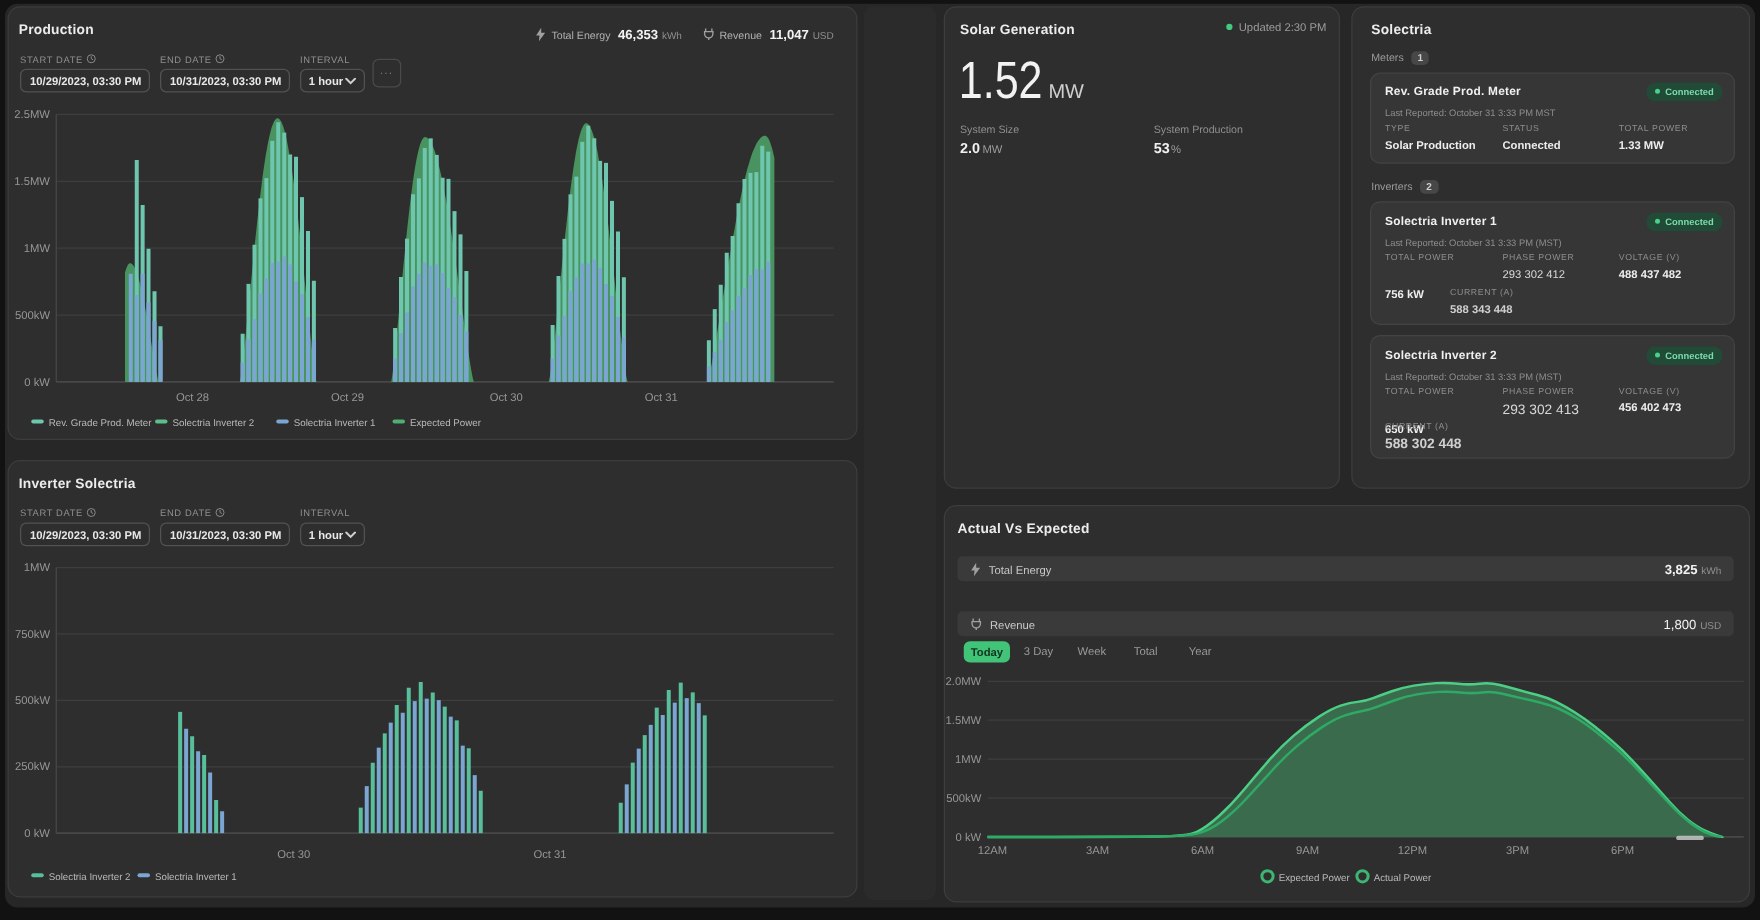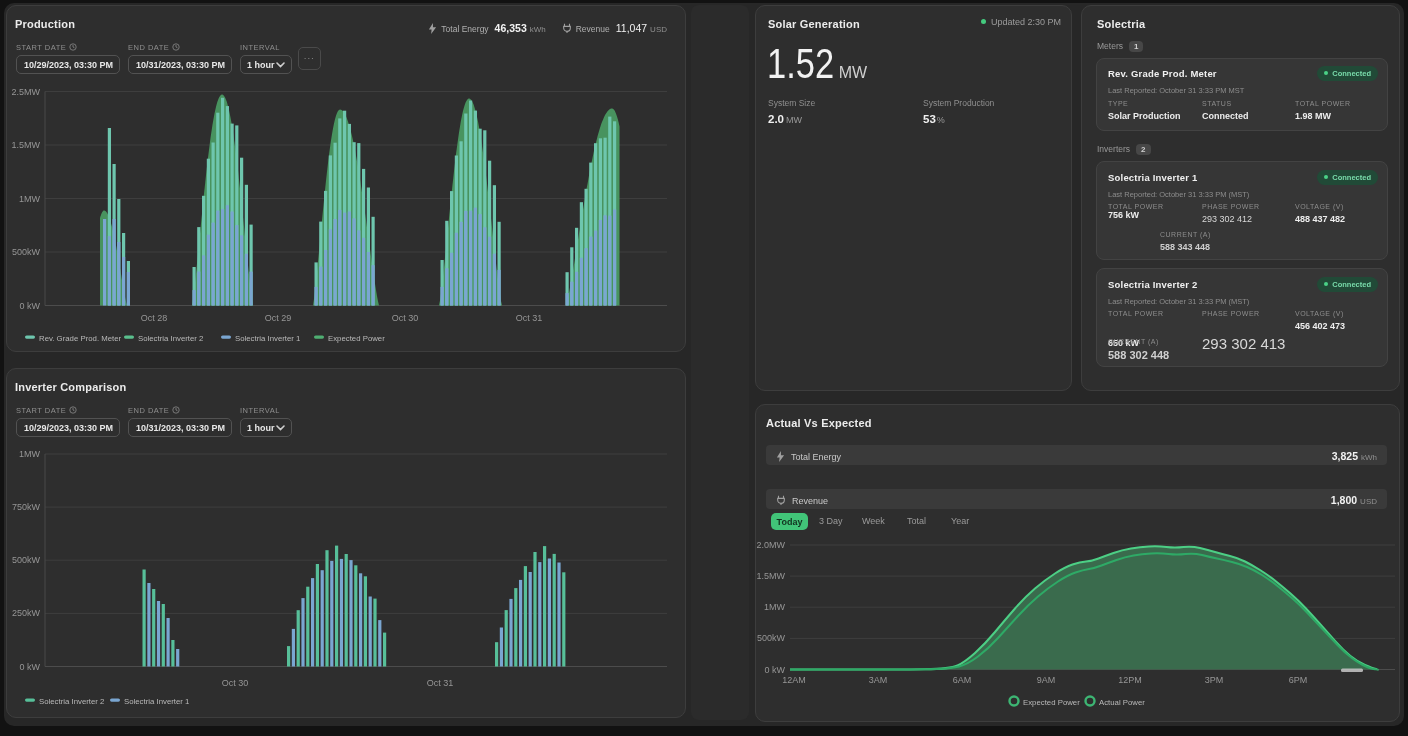--- a/index.html
+++ b/index.html
@@ -9,21 +9,21 @@
 <div class="page"></div>
 <div style="position:absolute;left:691px;top:5px;width:58px;height:715px;background:#2b2b2b;border-radius:8px"></div>
 
 <div class="panel" style="left:6px;top:5px;width:680px;height:347px"></div>
 <div style="position:absolute;left:15px;top:18px" class="title">Production</div>
 <div style="position:absolute;right:741px;top:18px;white-space:nowrap"><span style="color:#9a9a9a;font-size:10px"><svg width="9" height="11" viewBox="0 0 10 12" style="vertical-align:-2px">
         <path d="M5.5 0L1 7h3L3.5 12 9 4.5H5.5z" fill="#a0a0a0"></path>
       </svg></span><span style="color:#b0b0b0;font-size:8.5px;margin:0 6px 0 4px">Total Energy</span><span style="color:#f2f2f2;font-size:10.5px;font-weight:bold">46,353</span><span style="color:#909090;font-size:8px;margin-left:3px">kWh</span><span style="display:inline-block;width:16px"></span><span style="color:#9a9a9a;font-size:10px"><svg width="10" height="10" viewBox="0 0 12 12" style="vertical-align:-1px">
         <path d="M3 1v3M9 1v3M2 4h8v2a4 4 0 01-8 0z" fill="none" stroke="#a0a0a0" stroke-width="1.3"></path>
         <path d="M6 10v2" stroke="#a0a0a0" stroke-width="1.3"></path>
-      </svg></span><span style="color:#b0b0b0;font-size:8.5px;margin:0 6px 0 4px">Revenue</span><span style="color:#f2f2f2;font-size:10.5px;font-weight:normal">11,047</span><span style="color:#909090;font-size:8px;margin-left:3px">USD</span></div>
+      </svg></span><span style="color:#b0b0b0;font-size:8.5px;margin:0 6px 0 4px">Revenue</span><span style="color:#f2f2f2;font-size:10.5px;font-weight:bold">11,047</span><span style="color:#909090;font-size:8px;margin-left:3px">USD</span></div>
 <div style="position:absolute;left:16px;top:43px">
     <div style="font-size:7.5px;color:#8f8f8f;letter-spacing:.5px">START DATE<svg width="8" height="8" viewBox="0 0 10 10" style="margin-left:3px;vertical-align:-1px">
         <circle cx="5" cy="5" r="4" fill="none" stroke="#8a8a8a" stroke-width="1"></circle>
         <path d="M5 2.5V5L6.8 6" stroke="#8a8a8a" stroke-width="1" fill="none"></path>
       </svg></div>
     <div style="margin-top:3px;width:104px;height:19px;border:1px solid #525252;border-radius:5px;display:flex;align-items:center;padding-left:7px;font-size:9px;font-weight:bold;color:#e8e8e8;white-space:nowrap">10/29/2023, 03:30 PM</div>
   </div>
 <div style="position:absolute;left:128px;top:43px">
     <div style="font-size:7.5px;color:#8f8f8f;letter-spacing:.5px">END DATE<svg width="8" height="8" viewBox="0 0 10 10" style="margin-left:3px;vertical-align:-1px">
         <circle cx="5" cy="5" r="4" fill="none" stroke="#8a8a8a" stroke-width="1"></circle>
@@ -36,21 +36,21 @@
     <div style="margin-top:3px;width:52px;height:19px;border:1px solid #525252;border-radius:5px;display:flex;align-items:center;justify-content:space-between;padding:0 6px;font-size:9px;font-weight:bold;color:#e8e8e8;white-space:nowrap">
       <span>1 hour</span>
       <svg width="9" height="6" viewBox="0 0 9 6">
         <path d="M1 1l3.5 3.5L8 1" fill="none" stroke="#cfcfcf" stroke-width="1.6" stroke-linecap="round"></path>
       </svg>
     </div>
   </div>
 <div style="position:absolute;left:297.5px;top:47px;width:23.5px;height:23px;border:1px solid #4a4a4a;border-radius:5px;display:flex;align-items:center;justify-content:center;color:#9a9a9a;font-size:8px;letter-spacing:1px">···</div>
 
 <div class="panel" style="left:6px;top:368px;width:680px;height:350px"></div>
-<div style="position:absolute;left:15px;top:381px" class="title">Inverter Comparison</div>
+<div style="position:absolute;left:15px;top:381px" class="title">Inverter Solectria</div>
 <div style="position:absolute;left:16px;top:406px">
     <div style="font-size:7.5px;color:#8f8f8f;letter-spacing:.5px">START DATE<svg width="8" height="8" viewBox="0 0 10 10" style="margin-left:3px;vertical-align:-1px">
         <circle cx="5" cy="5" r="4" fill="none" stroke="#8a8a8a" stroke-width="1"></circle>
         <path d="M5 2.5V5L6.8 6" stroke="#8a8a8a" stroke-width="1" fill="none"></path>
       </svg></div>
     <div style="margin-top:3px;width:104px;height:19px;border:1px solid #525252;border-radius:5px;display:flex;align-items:center;padding-left:7px;font-size:9px;font-weight:bold;color:#e8e8e8;white-space:nowrap">10/29/2023, 03:30 PM</div>
   </div>
 <div style="position:absolute;left:128px;top:406px">
     <div style="font-size:7.5px;color:#8f8f8f;letter-spacing:.5px">END DATE<svg width="8" height="8" viewBox="0 0 10 10" style="margin-left:3px;vertical-align:-1px">
         <circle cx="5" cy="5" r="4" fill="none" stroke="#8a8a8a" stroke-width="1"></circle>
@@ -90,35 +90,35 @@
   <div>
       <div style="font-size:7px;color:#8d8d8d;letter-spacing:.5px">TYPE</div>
       <div style="font-size:9px;font-weight:bold;color:#ededed;margin-top:3.5px;white-space:nowrap">Solar Production</div>
     </div>
     <div>
       <div style="font-size:7px;color:#8d8d8d;letter-spacing:.5px">STATUS</div>
       <div style="font-size:9px;font-weight:bold;color:#ededed;margin-top:3.5px;white-space:nowrap">Connected</div>
     </div>
     <div>
       <div style="font-size:7px;color:#8d8d8d;letter-spacing:.5px">TOTAL POWER</div>
-      <div style="font-size:9px;font-weight:bold;color:#ededed;margin-top:3.5px;white-space:nowrap">1.98 MW</div>
+      <div style="font-size:9px;font-weight:bold;color:#ededed;margin-top:3.5px;white-space:nowrap">1.33 MW</div>
     </div>
 </div>
 
 <div style="position:absolute;left:1097px;top:144px;font-size:8.5px;color:#9a9a9a">Inverters<span style="background:#474747;border-radius:4px;padding:1px 5px;font-size:8px;font-weight:bold;color:#d0d0d0;margin-left:6px">2</span></div>
 <div class="panel" style="left:1096px;top:161px;width:292px;height:99px;background:#363636;border-color:#434343;border-radius:8px"></div>
 <div style="position:absolute;left:1108px;top:170px;width:270px;display:flex;justify-content:space-between;align-items:center">
   <span style="font-size:9.5px;font-weight:bold;color:#f0f0f0;letter-spacing:.2px">Solectria Inverter 1</span>
     <span style="background:#214a37;border-radius:8px;padding:2.5px 7px 3px;font-size:7.5px;font-weight:bold;color:#79dcab;white-space:nowrap"><span style="display:inline-block;width:4px;height:4px;border-radius:50%;background:#4ad187;margin-right:4px;vertical-align:1px"></span>Connected</span>
 </div>
 <div style="position:absolute;left:1108px;top:190px;font-size:7.5px;color:#8d8d8d">Last Reported: October 31 3:33 PM (MST)</div>
 <div style="position:absolute;left:1108px;top:203px;width:272px;display:grid;grid-template-columns:94px 93px 85px">
   <div>
       <div style="font-size:7px;color:#8d8d8d;letter-spacing:.5px">TOTAL POWER</div>
-      <div style="font-size:9px;font-weight:bold;color:#ededed;margin-top:0;white-space:nowrap">756 kW</div>
+      <div style="font-size:9px;font-weight:bold;color:#ededed;margin-top:20px;white-space:nowrap">756 kW</div>
     </div>
     <div>
       <div style="font-size:7px;color:#8d8d8d;letter-spacing:.5px">PHASE POWER</div>
       <div style="font-size:9px;font-weight:normal;color:#d8d8d8;margin-top:3.5px;white-space:nowrap">293 302 412</div>
     </div>
     <div>
       <div style="font-size:7px;color:#8d8d8d;letter-spacing:.5px">VOLTAGE (V)</div>
       <div style="font-size:9px;font-weight:bold;color:#ededed;margin-top:3.5px;white-space:nowrap">488 437 482</div>
     </div>
 </div>
@@ -135,21 +135,21 @@
     <span style="background:#214a37;border-radius:8px;padding:2.5px 7px 3px;font-size:7.5px;font-weight:bold;color:#79dcab;white-space:nowrap"><span style="display:inline-block;width:4px;height:4px;border-radius:50%;background:#4ad187;margin-right:4px;vertical-align:1px"></span>Connected</span>
 </div>
 <div style="position:absolute;left:1108px;top:297px;font-size:7.5px;color:#8d8d8d">Last Reported: October 31 3:33 PM (MST)</div>
 <div style="position:absolute;left:1108px;top:310px;width:272px;display:grid;grid-template-columns:94px 93px 85px">
   <div>
       <div style="font-size:7px;color:#8d8d8d;letter-spacing:.5px">TOTAL POWER</div>
       <div style="font-size:9px;font-weight:bold;color:#ededed;margin-top:21px;white-space:nowrap">650 kW</div>
     </div>
     <div>
       <div style="font-size:7px;color:#8d8d8d;letter-spacing:.5px">PHASE POWER</div>
-      <div style="font-size:15px;font-weight:normal;color:#d8d8d8;margin-top:18px;white-space:nowrap">293 302 413</div>
+      <div style="font-size:11px;font-weight:normal;color:#d8d8d8;margin-top:5px;white-space:nowrap">293 302 413</div>
     </div>
     <div>
       <div style="font-size:7px;color:#8d8d8d;letter-spacing:.5px">VOLTAGE (V)</div>
       <div style="font-size:9px;font-weight:bold;color:#ededed;margin-top:3.5px;white-space:nowrap">456 402 473</div>
     </div>
 </div>
 <div style="position:absolute;left:1108px;top:338px;width:272px">
   <div>
       <div style="font-size:7px;color:#8d8d8d;letter-spacing:.5px">CURRENT (A)</div>
       <div style="font-size:11px;font-weight:bold;color:#cfcfcf;margin-top:3.5px;white-space:nowrap">588 302 448</div>
@@ -162,21 +162,21 @@
   <span><svg width="9" height="11" viewBox="0 0 10 12" style="vertical-align:-2px">
         <path d="M5.5 0L1 7h3L3.5 12 9 4.5H5.5z" fill="#a0a0a0"></path>
       </svg><span style="color:#c9c9c9;font-size:9px;margin-left:6px">Total Energy</span></span>
   <span><span style="color:#f2f2f2;font-size:10.5px;font-weight:bold">3,825</span><span style="color:#909090;font-size:8px;margin-left:3px">kWh</span></span>
 </div>
 <div style="position:absolute;left:766px;top:489px;width:621px;height:20px;background:#3a3a3a;border-radius:4px;display:flex;align-items:center;padding:0 10px;justify-content:space-between">
   <span><svg width="10" height="10" viewBox="0 0 12 12" style="vertical-align:-1px">
         <path d="M3 1v3M9 1v3M2 4h8v2a4 4 0 01-8 0z" fill="none" stroke="#a0a0a0" stroke-width="1.3"></path>
         <path d="M6 10v2" stroke="#a0a0a0" stroke-width="1.3"></path>
       </svg><span style="color:#c9c9c9;font-size:9px;margin-left:6px">Revenue</span></span>
-  <span><span style="color:#f2f2f2;font-size:10.5px;font-weight:bold">1,800</span><span style="color:#909090;font-size:8px;margin-left:3px">USD</span></span>
+  <span><span style="color:#f2f2f2;font-size:10.5px;font-weight:normal">1,800</span><span style="color:#909090;font-size:8px;margin-left:3px">USD</span></span>
 </div>
 <div style="position:absolute;left:771px;top:513px;width:37px;height:17px;background:#41c478;color:#123320;font-size:9px;font-weight:bold;border-radius:5px;display:flex;align-items:center;justify-content:center">Today</div>
 <div style="position:absolute;left:819px;top:516px;color:#9a9a9a;font-size:9px">3 Day</div>
 <div style="position:absolute;left:862px;top:516px;color:#9a9a9a;font-size:9px">Week</div>
 <div style="position:absolute;left:907px;top:516px;color:#9a9a9a;font-size:9px">Total</div>
 <div style="position:absolute;left:951px;top:516px;color:#9a9a9a;font-size:9px">Year</div>
 
 <svg width="1408" height="736" viewBox="0 0 1408 736" style="position:absolute;left:0;top:0;font-family:'Liberation Sans',sans-serif">
     <line x1="45.0" y1="91.5" x2="667.0" y2="91.5" stroke="#3e3e3e" stroke-width="1"></line>
 <line x1="45.0" y1="145.0" x2="667.0" y2="145.0" stroke="#3e3e3e" stroke-width="1"></line>

